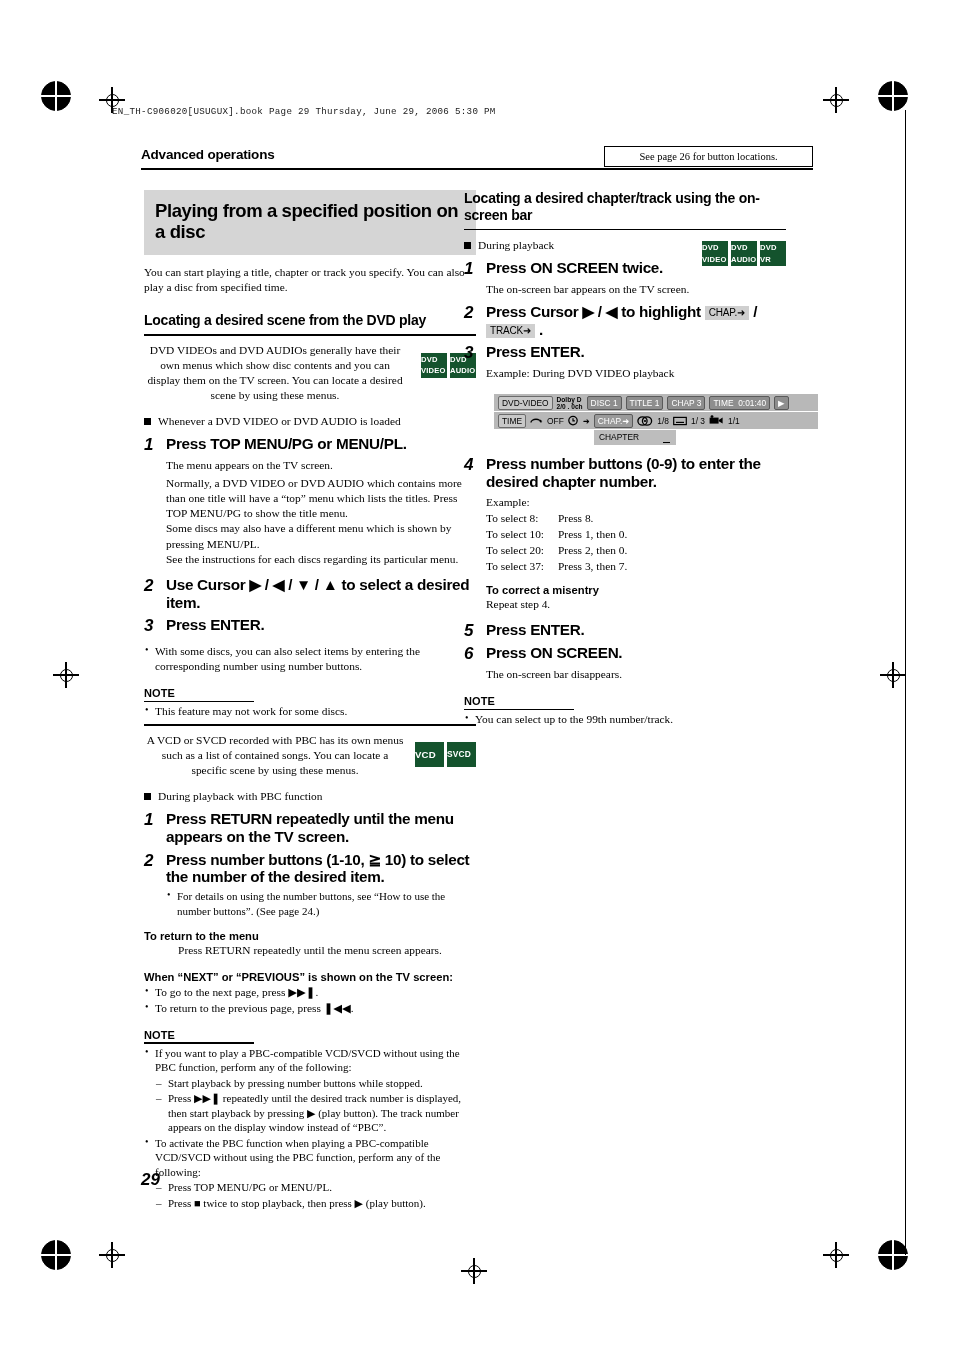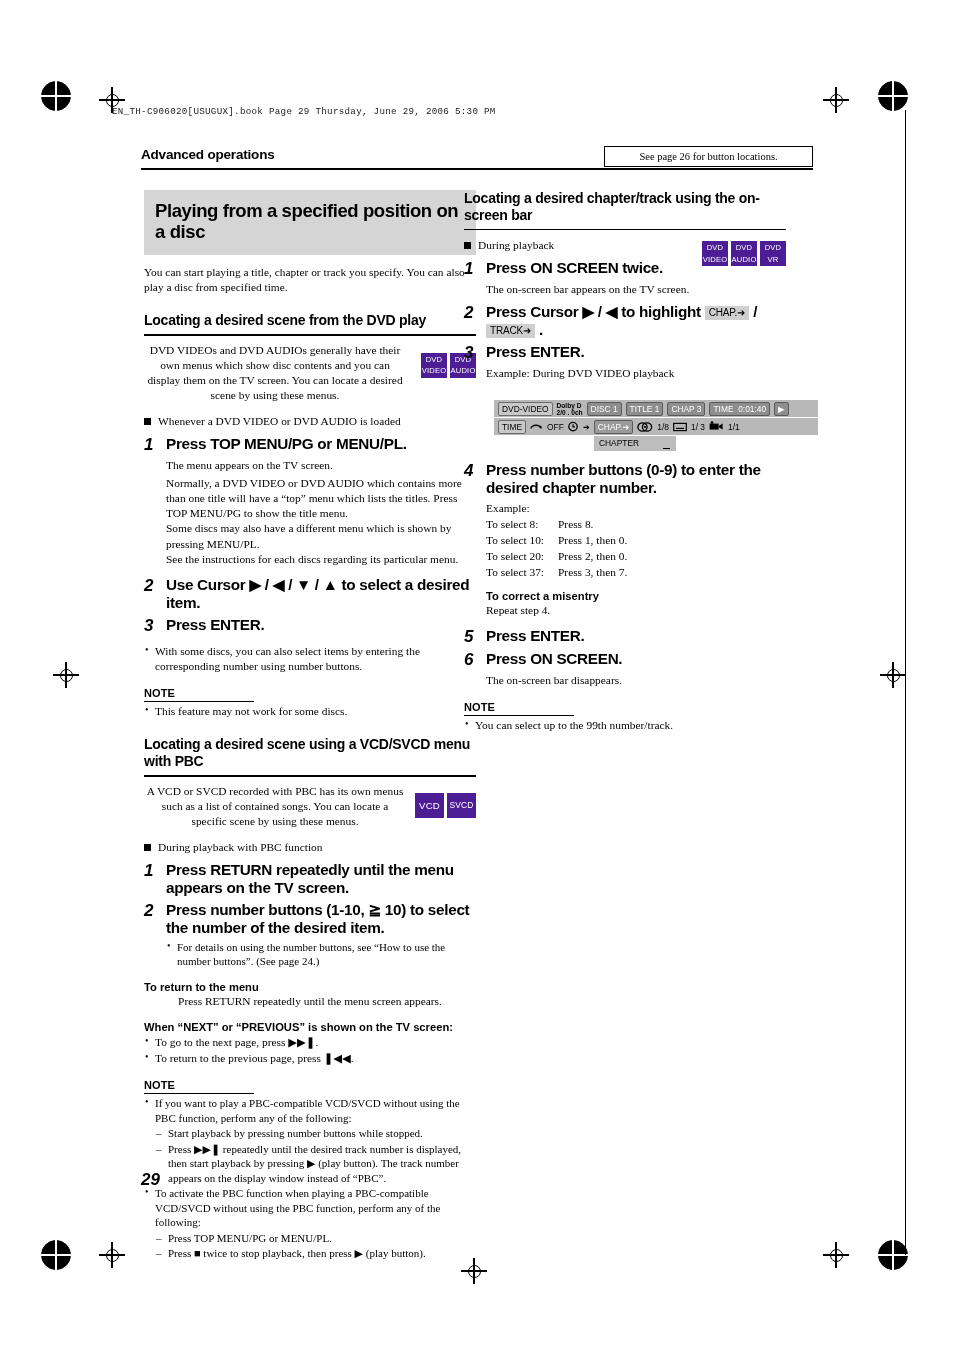--- a/index.html
+++ b/index.html
@@ -141,25 +141,24 @@
   }
   .para.narrow { width: 262px; }
 
   
   .badges {
     position: absolute;
     display: flex;
     gap: 3px;
   }
   .badge {
-    background: #4c1d95;
+    background: #14532d;
     color: #fff;
     font-family: "Liberation Sans", sans-serif;
-    font-weight: normal;
-    text-align: center;
+    font-weight: bold;
     letter-spacing: 0.2px;
   }
   .badge.two {
     width: 26px; height: 25px;
     font-size: 7.6px;
     line-height: 11.5px;
     padding-top: 1px;
     box-sizing: border-box;
   }
   .badge.one {
@@ -269,21 +268,21 @@
     font-weight: normal;
     padding: 1px 4px 1px 4px;
     line-height: 12px;
     vertical-align: 1px;
     letter-spacing: -0.2px;
   }
 
   
   .osbar {
     position: relative;
-    margin-top: 19px;
+    margin-top: 13px;
     width: 324px;
     padding-left: 12px;
   }
   .osbar .row {
     background: #b8b8b8;
     display: flex;
     align-items: center;
     height: 17px;
     padding: 0 4px;
     box-sizing: border-box;
@@ -450,21 +449,20 @@
   <div class="dotlist">
     <div class="dotitem">With some discs, you can also select items by entering the corresponding number using number buttons.</div>
   </div>
 
   <div class="note-h">NOTE</div>
   <div class="note-rule"></div>
   <div class="dotlist" style="margin-top:0;">
     <div class="dotitem">This feature may not work for some discs.</div>
   </div>
 
-  <h3 class="sub">Locating a desired scene using a VCD/SVCD menu with PBC</h3>
   <div class="sub-rule"></div>
 
   <div style="position:relative;">
     <div class="para narrow">A VCD or SVCD recorded with PBC has its own menus such as a list of contained songs. You can locate a specific scene by using these menus.</div>
     <div class="badges" style="right:0; top:9px;">
       <div class="badge one">VCD</div>
       <div class="badge one small">SVCD</div>
     </div>
   </div>
 

